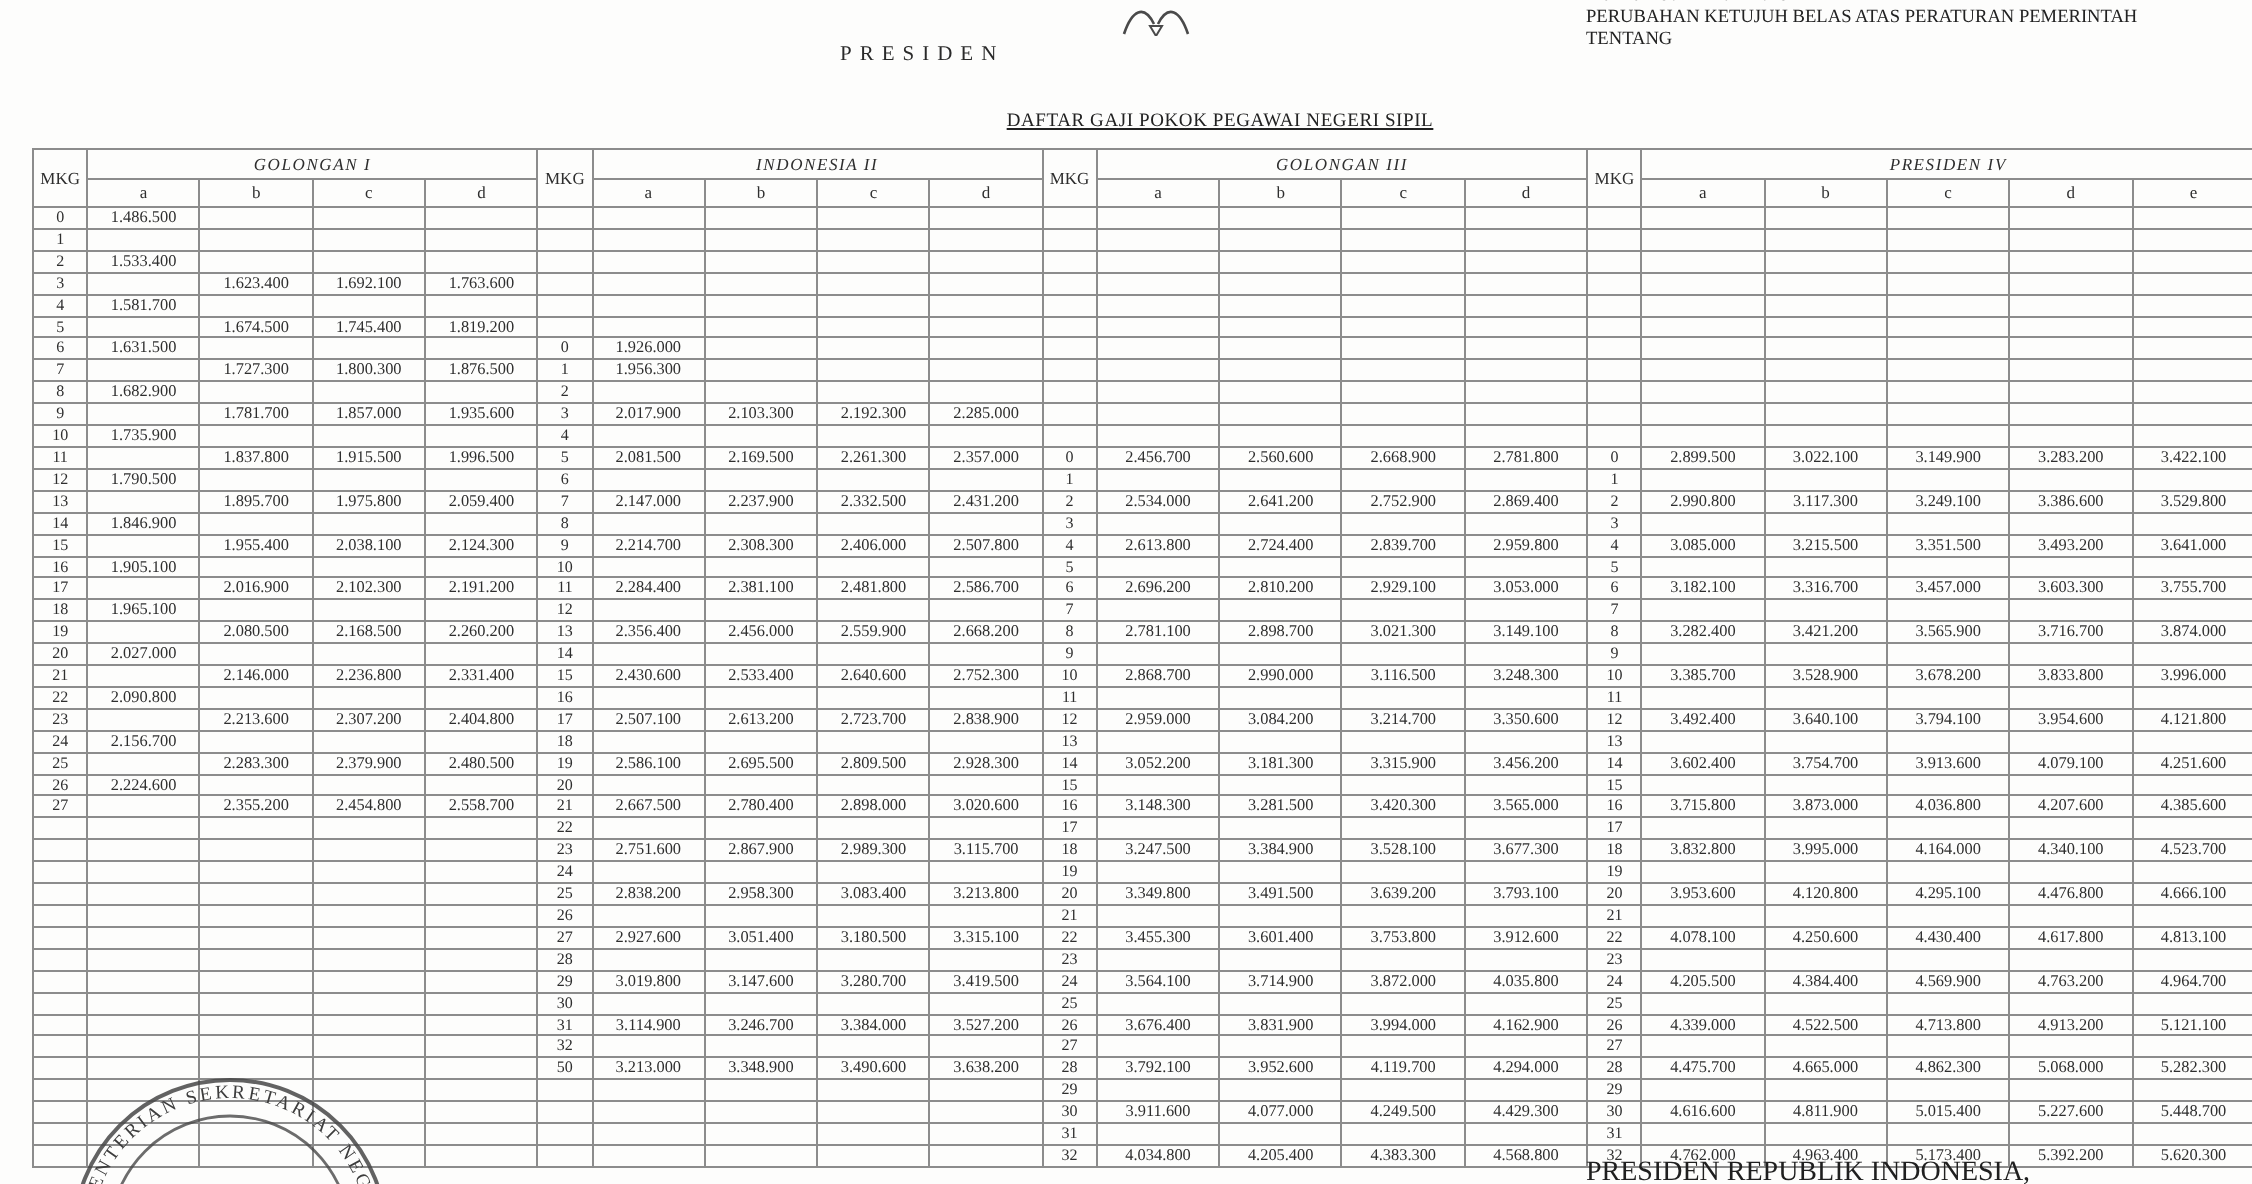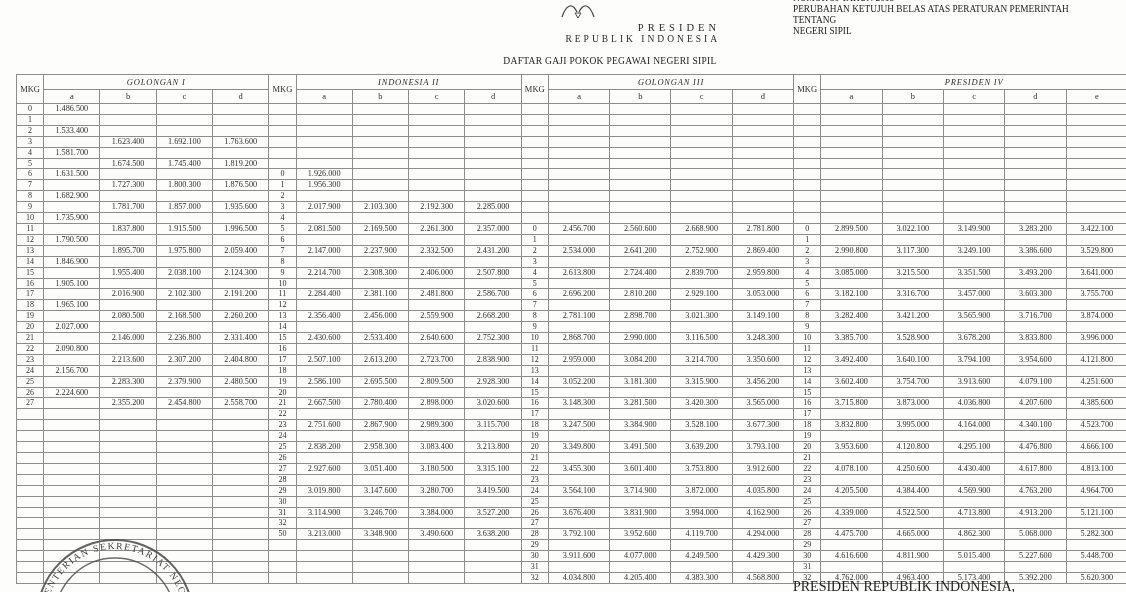--- a/index.html
+++ b/index.html
@@ -5,26 +5,26 @@
   html,body{margin:0;padding:0;}
   body{
     position:relative;
     width:1126px;height:592px;
     overflow:hidden;
     background:#fdfdfc;
     color:#262626;
     font-family:"Liberation Serif","DejaVu Serif",serif;
   }
   .garuda{position:absolute;left:556px;top:0;}
-  .heading{position:absolute;left:420px;top:22px;width:300px;text-align:right;}
+  .heading{position:absolute;left:420px;top:22px;width:300px;text-align:left;}
   .presiden{font-size:10.5px;letter-spacing:4px;color:#2a2a2a;}
   .republik{font-size:9.5px;letter-spacing:3px;margin-top:1px;color:#2a2a2a;}
   .right-header{position:absolute;left:793px;top:-7px;width:333px;font-size:9.3px;line-height:11px;color:#222;}
   .rh-clipped{color:#1a1a1a;}
-  .doc-title{position:absolute;left:430px;top:56px;width:360px;text-align:center;font-size:9.5px;letter-spacing:.3px;color:#222;}
+  .doc-title{position:absolute;left:430px;top:56px;width:360px;text-align:center;font-size:9.5px;letter-spacing:.3px;color:#222;text-decoration:underline;}
   table.salary{
     position:absolute;left:16px;top:74px;width:1112px;
     border-collapse:collapse;table-layout:fixed;
     color:#2e2e2e;
   }
   .salary th,.salary td{border:1px solid #8c8c8c;padding:0;text-align:center;overflow:hidden;white-space:nowrap;}
   .salary th{font-weight:normal;font-size:8.5px;height:13.5px;}
   .th-gol{letter-spacing:.8px;font-style:italic;}
   .td-v{font-size:8.2px;height:9.7px;line-height:9.9px;}
   .td-mkg{font-size:8px;height:9.7px;line-height:9.9px;}
@@ -37,28 +37,26 @@
 <body>
 
 <svg class="garuda" width="44" height="18" viewBox="0 0 44 18">
   <path d="M6,17 C10,5 16,2 21,12" stroke="#4a4a4a" stroke-width="1.3" fill="none"></path>
   <path d="M38,17 C34,5 28,2 23,12" stroke="#4a4a4a" stroke-width="1.3" fill="none"></path>
   <path d="M19,13 L25,13 L22,18 Z" stroke="#4a4a4a" stroke-width="1" fill="none"></path>
 </svg>
 
 <div class="heading">
   <div class="presiden">PRESIDEN</div>
-  <div class="republik">REPUBLIK INDONESIA</div>
 </div>
 
 <div class="right-header">
   <div class="rh-line rh-clipped">NOMOR 30 TAHUN 2015</div>
   <div class="rh-line">PERUBAHAN KETUJUH BELAS ATAS PERATURAN PEMERINTAH</div>
   <div class="rh-line">TENTANG</div>
-  <div class="rh-line">NEGERI SIPIL</div>
 </div>
 
 <div class="doc-title">DAFTAR GAJI POKOK PEGAWAI NEGERI SIPIL</div>
 
 <table class="salary">
     <colgroup>
       <col class="c-mkg">
       <col class="c-n">
       <col class="c-n">
       <col class="c-n">

